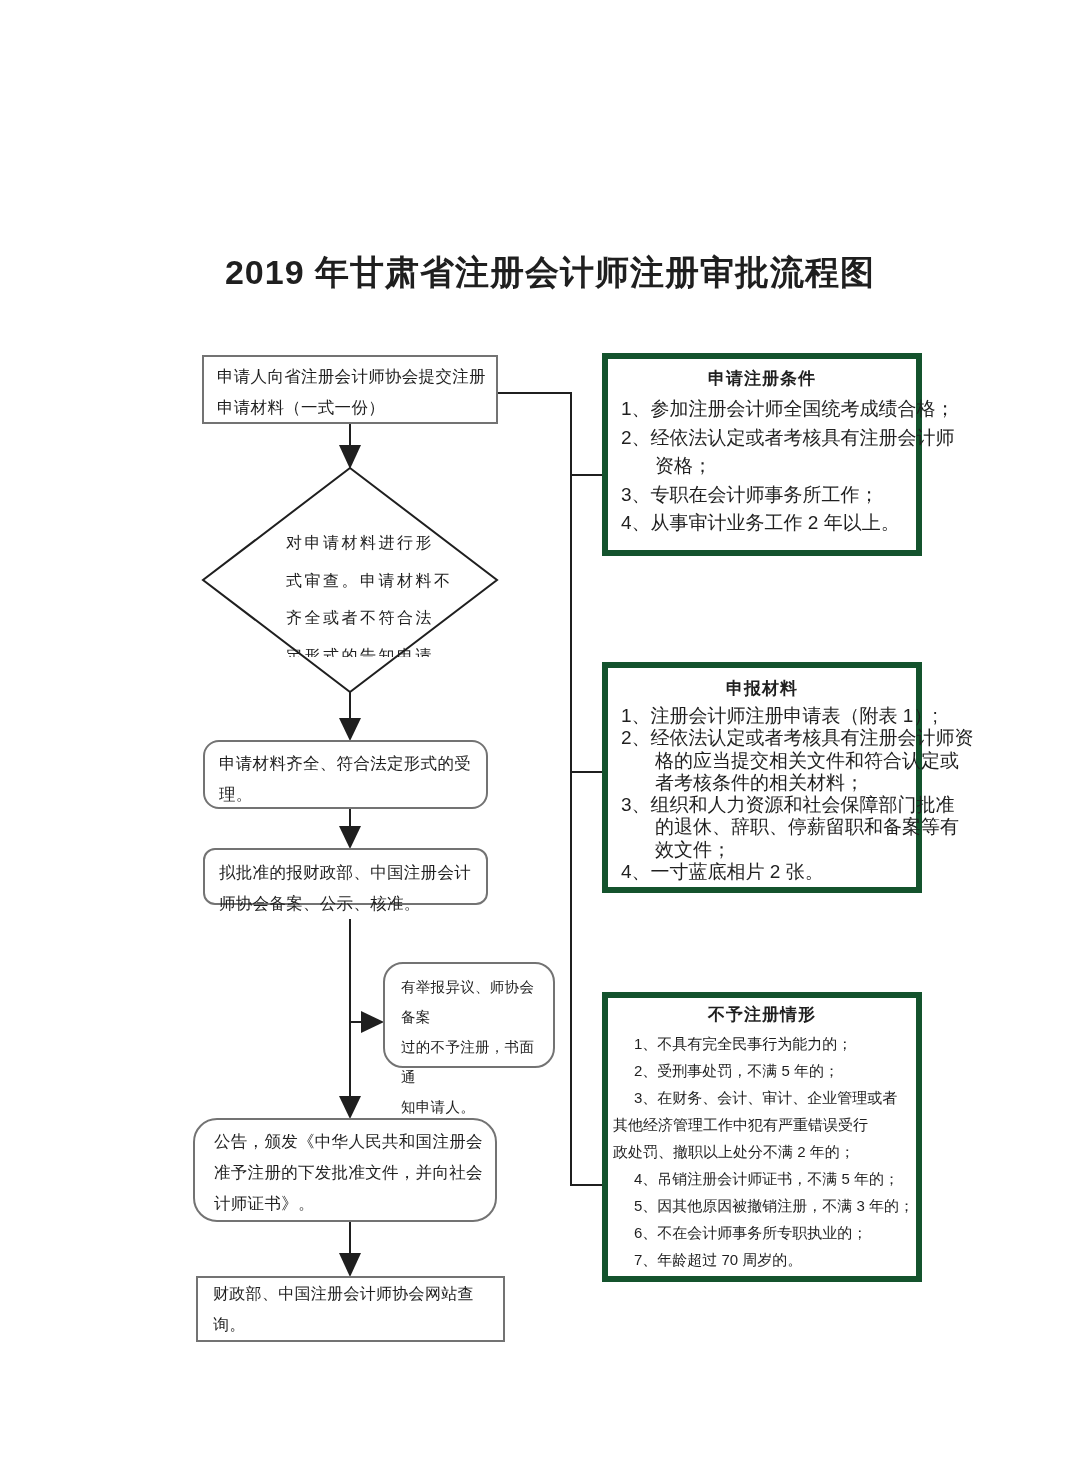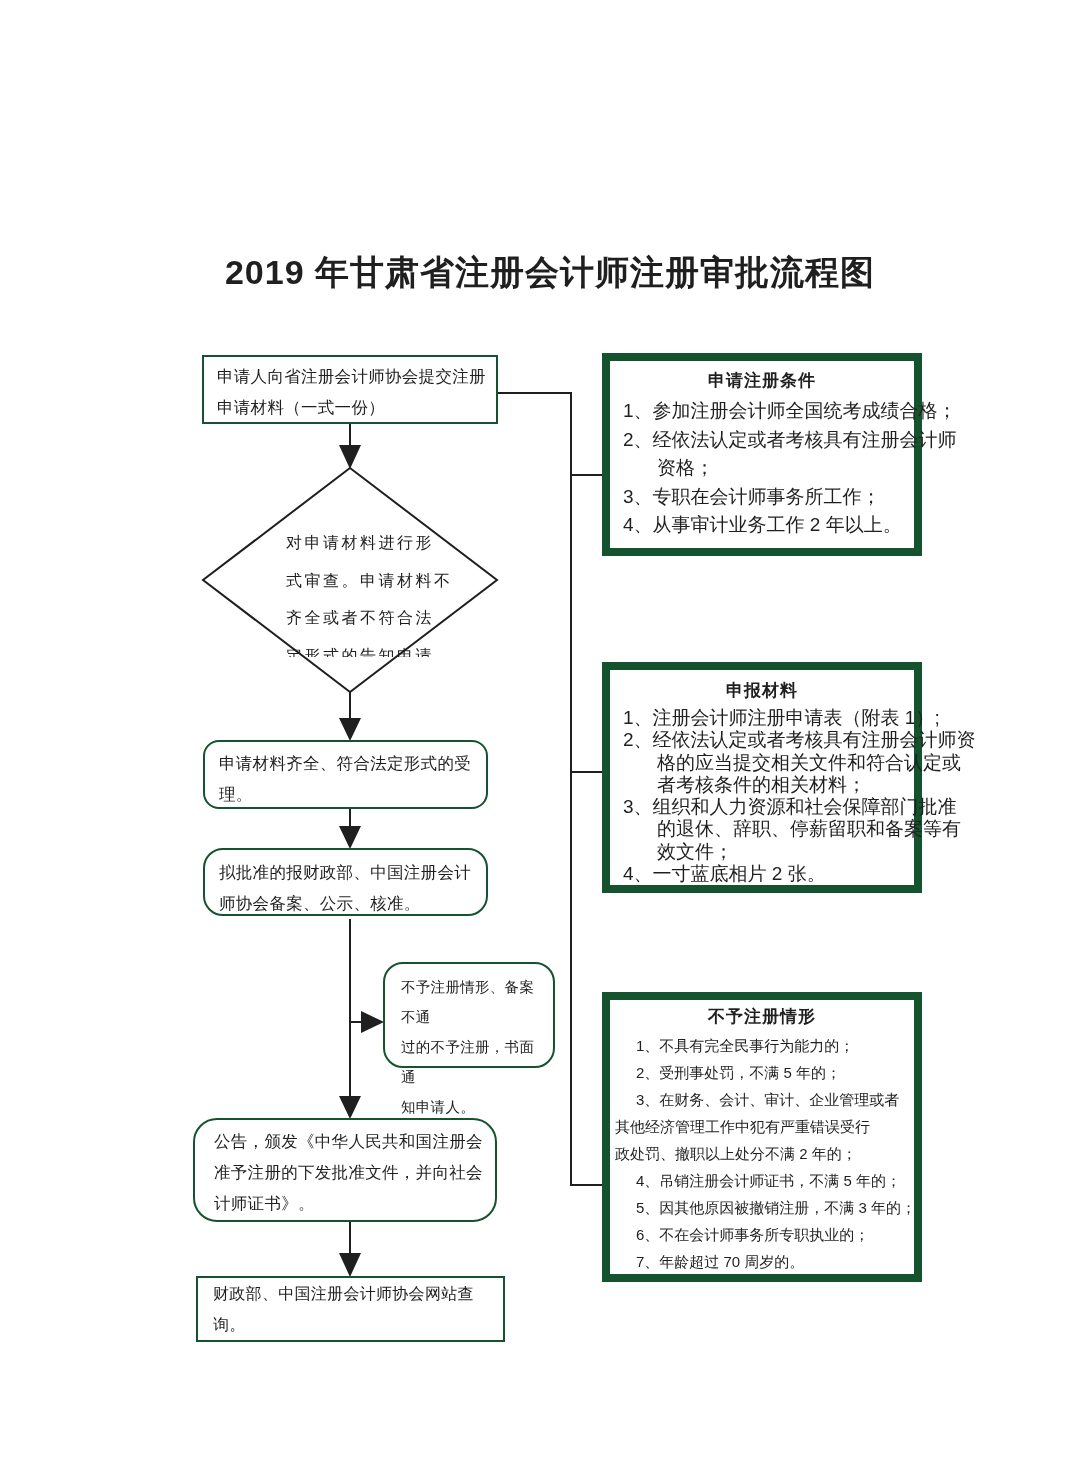--- a/index.html
+++ b/index.html
@@ -3,37 +3,37 @@
 <meta charset="utf-8">
 <style>
   html,body{margin:0;padding:0;background:#fff;}
   .page{position:relative;width:1080px;height:1472px;background:#ffffff;
         font-family:"Liberation Sans","DejaVu Sans",sans-serif;color:#1f1f1f;overflow:hidden;}
   svg.wires{position:absolute;left:0;top:0;z-index:1;}
 
   .title{position:absolute;left:0;top:250px;width:1100px;text-align:center;
          font-size:34px;font-weight:bold;letter-spacing:1px;z-index:2;}
 
-  .node{position:absolute;box-sizing:border-box;border:2px solid #14532d;background:#fff;
+  .node{position:absolute;box-sizing:border-box;border:2px solid #737373;background:#fff;
         font-size:16.5px;letter-spacing:0.3px;line-height:31px;z-index:2;}
   .rounded{border-radius:18px;}
 
   #n-submit{left:202px;top:355px;width:296px;height:69px;padding:4px 8px 0 13px;}
   #n-accept{left:203px;top:740px;width:285px;height:69px;padding:6px 8px 0 14px;border-radius:16px;}
-  #n-record{left:203px;top:848px;width:285px;height:68px;padding:7px 8px 0 14px;border-radius:20px;}
+  #n-record{left:203px;top:848px;width:285px;height:57px;padding:7px 8px 0 14px;border-radius:12px;}
   #n-reject{left:383px;top:962px;width:172px;height:106px;padding:8px 5px 0 16px;
             border-radius:20px;font-size:14.5px;line-height:30px;}
   #n-cert{left:193px;top:1118px;width:304px;height:104px;padding:6px 8px 0 19px;border-radius:24px;}
   #n-query{left:196px;top:1276px;width:309px;height:66px;display:flex;align-items:center;
            padding:0 8px 0 15px;font-size:16px;}
 
   .diamond-text{position:absolute;left:286px;top:524px;width:190px;height:133px;overflow:hidden;
                 font-size:16px;line-height:37.5px;letter-spacing:2.5px;z-index:2;}
 
-  .panel{position:absolute;left:602px;width:320px;box-sizing:border-box;border:8px solid #14532d;
+  .panel{position:absolute;left:602px;width:320px;box-sizing:border-box;border:6px solid #14532d;
          background:#fff;z-index:2;}
   #p-conditions{top:353px;height:203px;}
   #p-materials{top:662px;height:231px;}
   #p-cases{top:992px;height:290px;}
   .panel-title{text-align:center;font-size:17px;font-weight:bold;line-height:26px;letter-spacing:1px;}
   #p-conditions .panel-title{margin-top:7px;}
   #p-materials .panel-title{margin-top:8px;}
   #p-cases .panel-title{margin-top:4px;}
   .panel-body{white-space:nowrap;}
   #p-conditions .panel-body{margin-top:3px;font-size:19px;line-height:28.5px;}
@@ -93,21 +93,21 @@
     <div class="ln">申请材料齐全、符合法定形式的受</div>
     <div class="ln">理。</div>
   </div>
 
   <div class="node rounded" id="n-record">
     <div class="ln">拟批准的报财政部、中国注册会计</div>
     <div class="ln">师协会备案、公示、核准。</div>
   </div>
 
   <div class="node rounded" id="n-reject">
-    <div class="ln">不予注册情形、备案不通</div>
+    <div class="ln">有举报异议、师协会备案</div>
     <div class="ln">过的不予注册，书面通</div>
     <div class="ln">知申请人。</div>
   </div>
 
   <div class="node rounded" id="n-cert">
     <div class="ln">公告，颁发《中华人民共和国注册会</div>
     <div class="ln">准予注册的下发批准文件，并向社会</div>
     <div class="ln">计师证书》。</div>
   </div>
 

